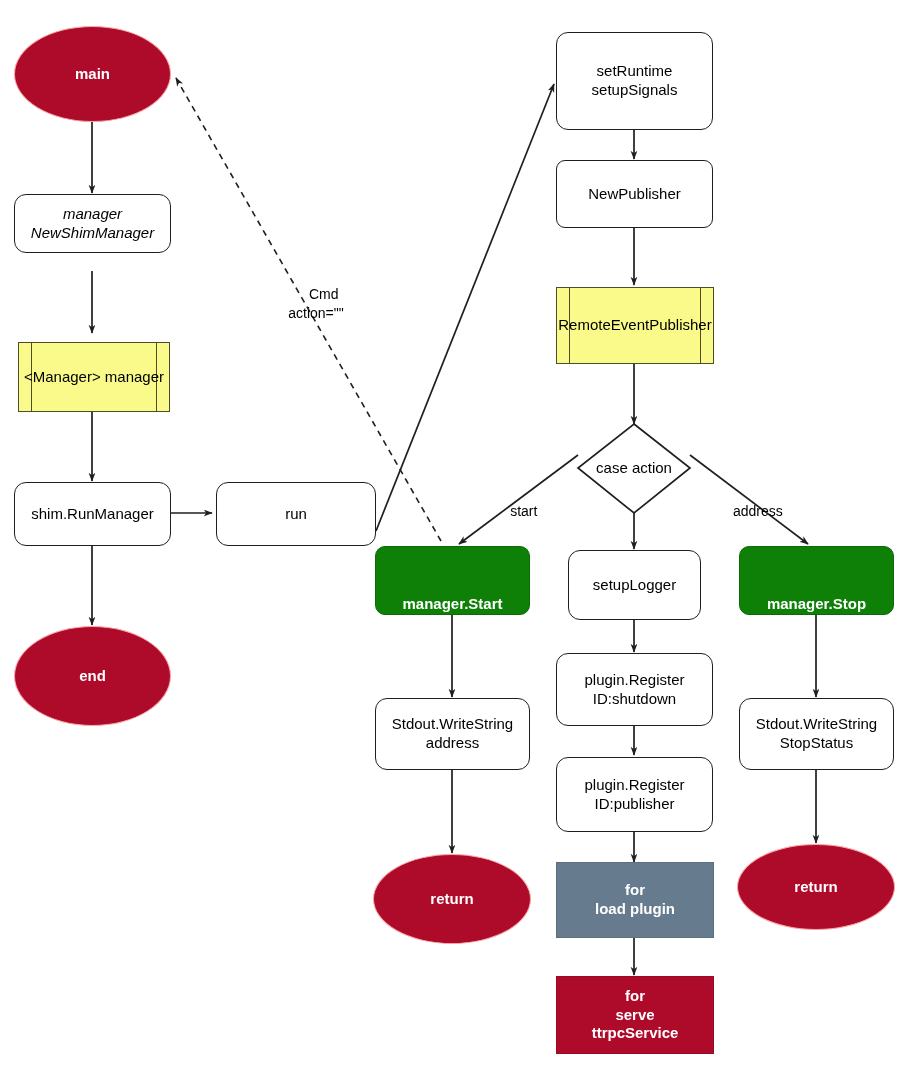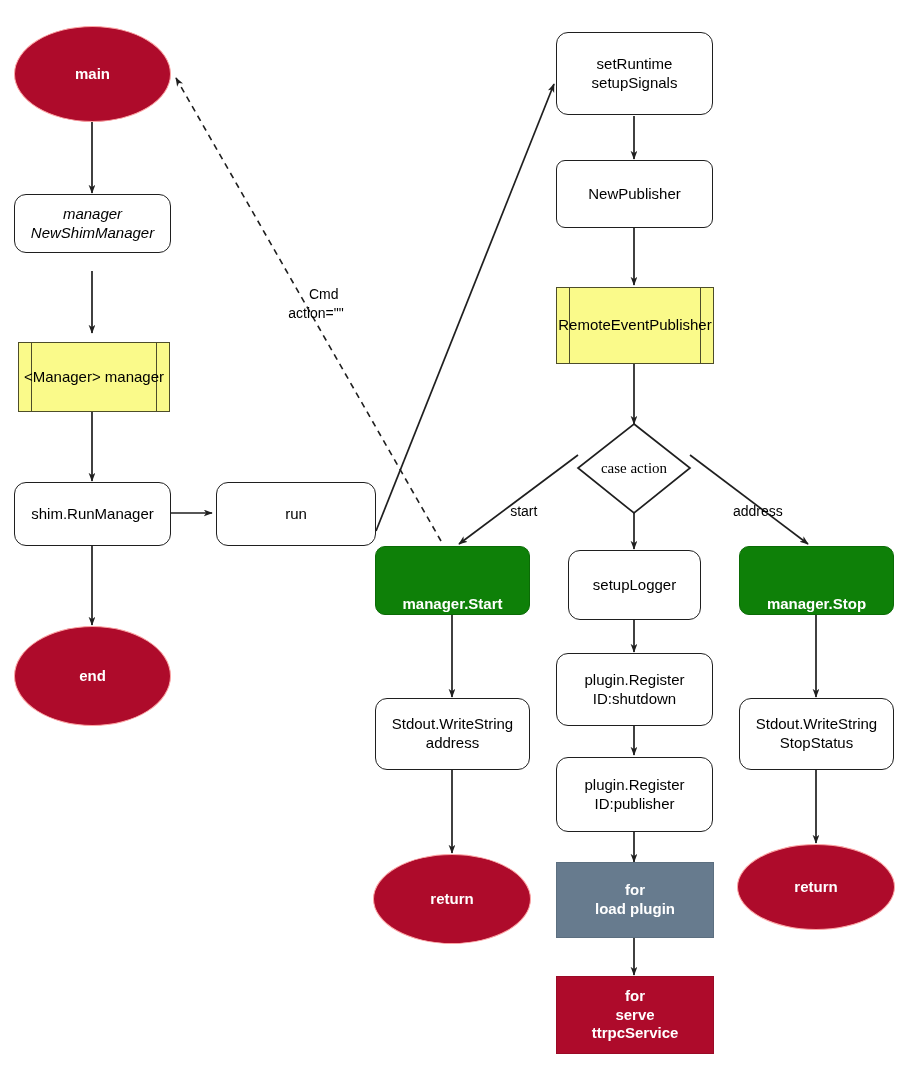--- a/index.html
+++ b/index.html
@@ -99,21 +99,20 @@
   }
   
   .n-diamond {
     background: transparent;
     font-size: 15px;
     color: #000000;
   }
   .n-diamond .dlabel {
     position: relative;
     z-index: 1;
-    font-family: Liberation Serif, serif;
   }
   
   .edge-label {
     position: absolute;
     font-size: 14px;
     color: #000000;
     white-space: pre;
     text-align: center;
     line-height: 1.35;
     z-index: 3;
@@ -199,21 +198,21 @@
   </div>
 
   <div class="node n-ellipse" style="left:14px; top:626px; width:157px; height:100px;">
     <span>end</span>
   </div>
 
   <div class="node n-rounded" style="left:216px; top:482px; width:160px; height:64px;">
     <span>run</span>
   </div>
 
-  <div class="node n-rounded" style="left:556px; top:32px; width:157px; height:83px;">
+  <div class="node n-rounded" style="left:556px; top:32px; width:157px; height:98px;">
     <span>setRuntime
 setupSignals</span>
   </div>
 
   <div class="node n-rounded" style="left:556px; top:160px; width:157px; height:68px;border-radius:9px;">
     <span>NewPublisher</span>
   </div>
 
   <div class="node n-sub" style="left:556px; top:287px; width:158px; height:77px;">
     <span class="rail left"></span>

